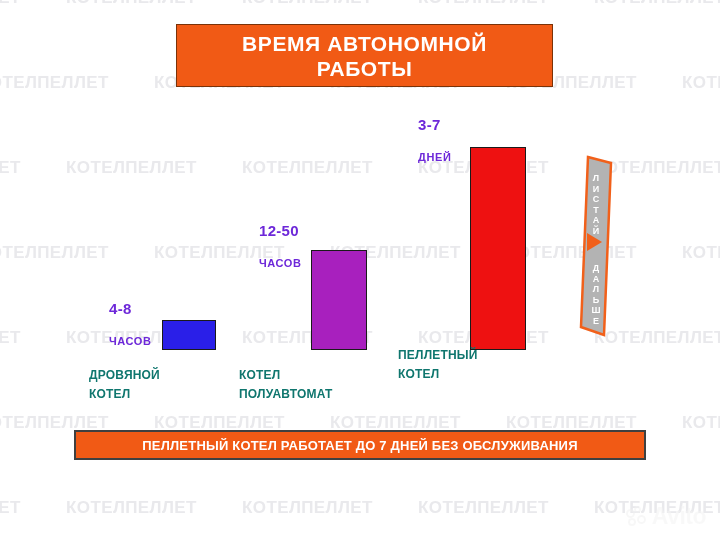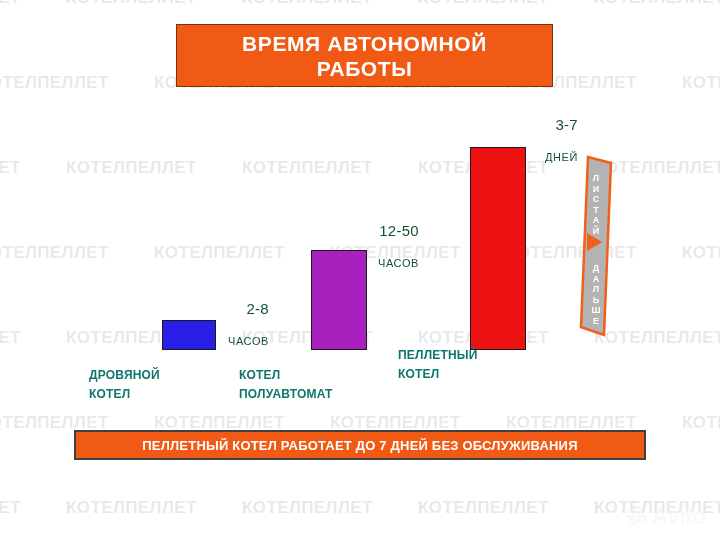--- a/index.html
+++ b/index.html
@@ -73,23 +73,23 @@
   .bar-group {
     position: absolute;
     bottom: 0;
     text-align: center;
   }
   .bar-value {
     position: absolute;
     left: 50%;
     transform: translateX(-50%);
     width: 160px;
-    color: #14532d;
-    font-weight: 400;
-    text-align: right;
+    color: #6d28d9;
+    font-weight: 700;
+    text-align: left;
     white-space: pre-line;
     line-height: 1.08;
   }
   .bar-value .v-num { display: block; font-size: 15px; letter-spacing: 0.3px; }
   .bar-value .v-unit { display: block; font-size: 11px; letter-spacing: 0.6px; margin-top: 1px; }
   .bar-rect {
     position: absolute;
     left: 50%;
     transform: translateX(-50%);
     border: 1px solid #1a1a1a;
@@ -247,21 +247,21 @@
 
   <div id="title-banner">
     <div id="title-text">ВРЕМЯ АВТОНОМНОЙ
 РАБОТЫ</div>
   </div>
 
   <div id="chart-area">
 
     <div class="bar-group" style="left:189px; width:0; height:420px;">
       <div class="bar-value" style="top:284px;">
-        <span class="v-num">2-8</span>
+        <span class="v-num">4-8</span>
         <span class="v-unit">ЧАСОВ</span>
       </div>
       <div class="bar-rect" style="top:320px; height:30px; width:54px; background:#2A1FE8;"></div>
       <div class="bar-caption" style="top:366px;">ДРОВЯНОЙ
 КОТЕЛ</div>
     </div>
 
     <div class="bar-group" style="left:339px; width:0; height:420px;">
       <div class="bar-value" style="top:206px;">
         <span class="v-num">12-50</span>

